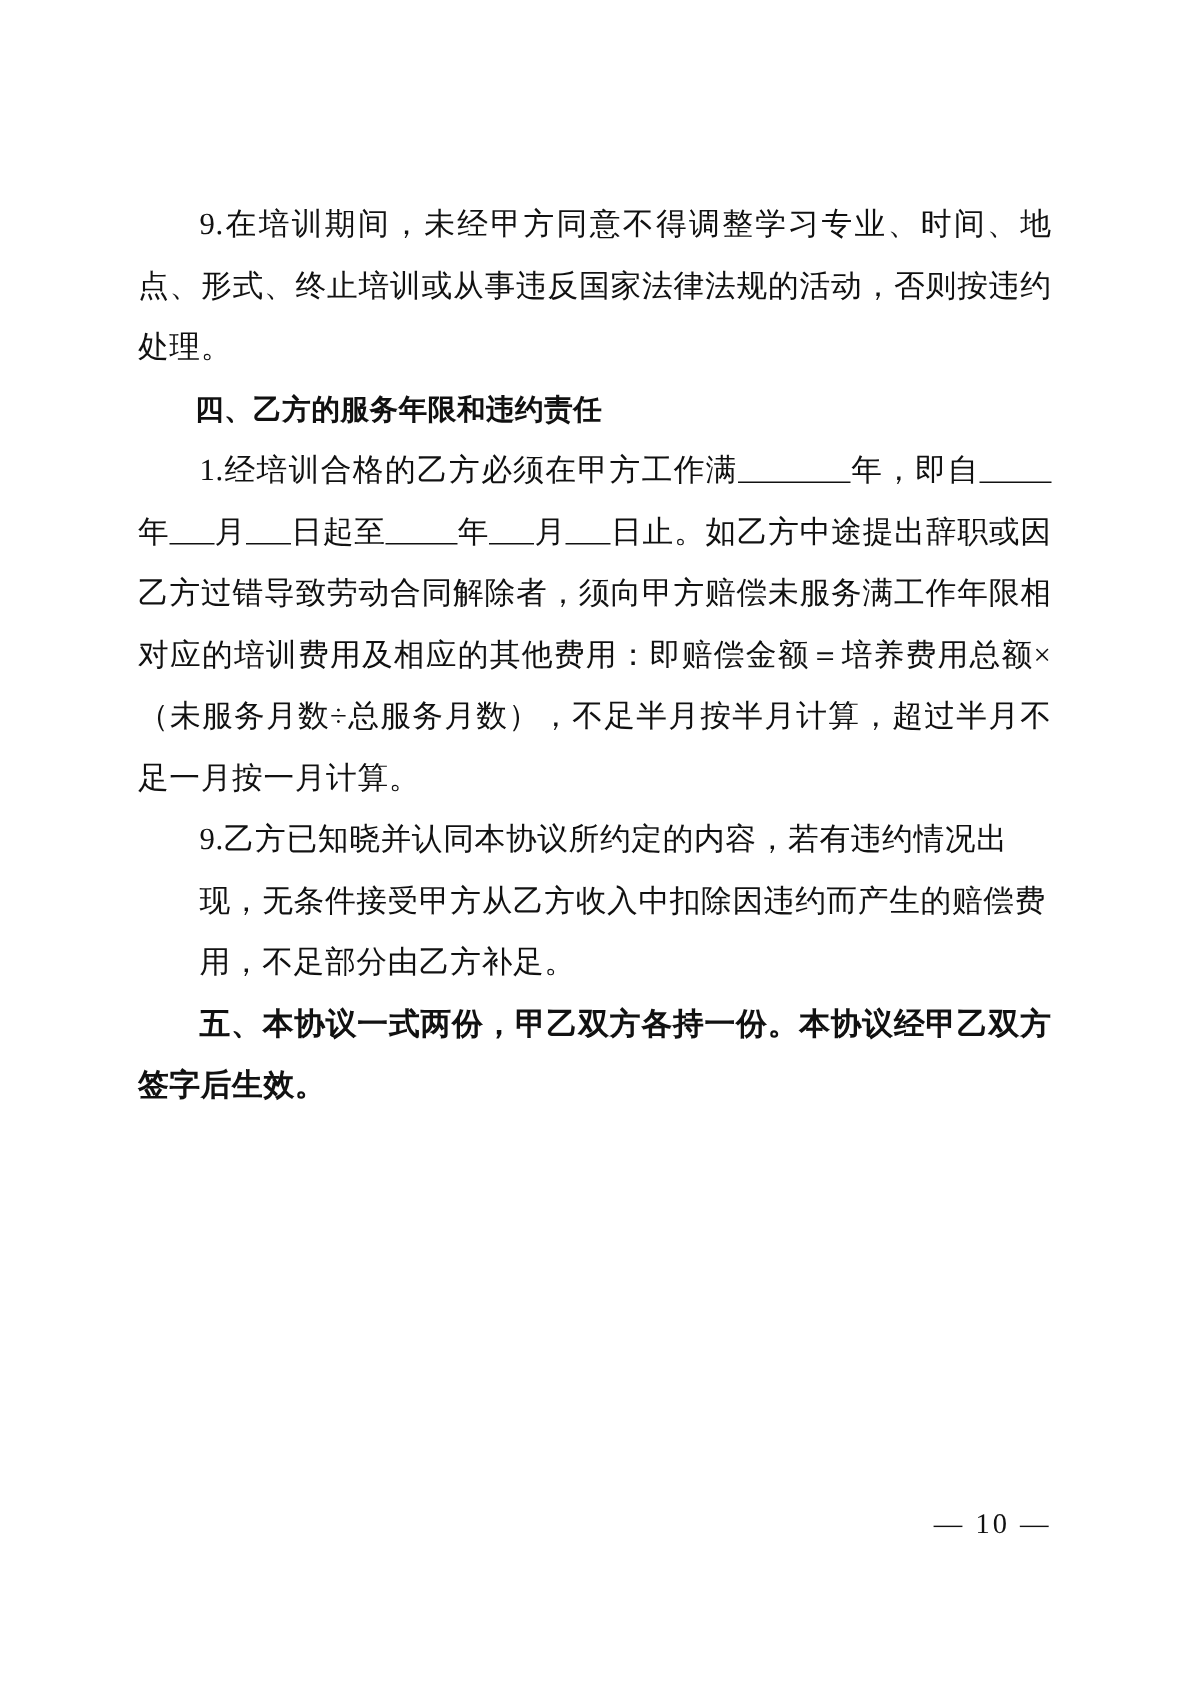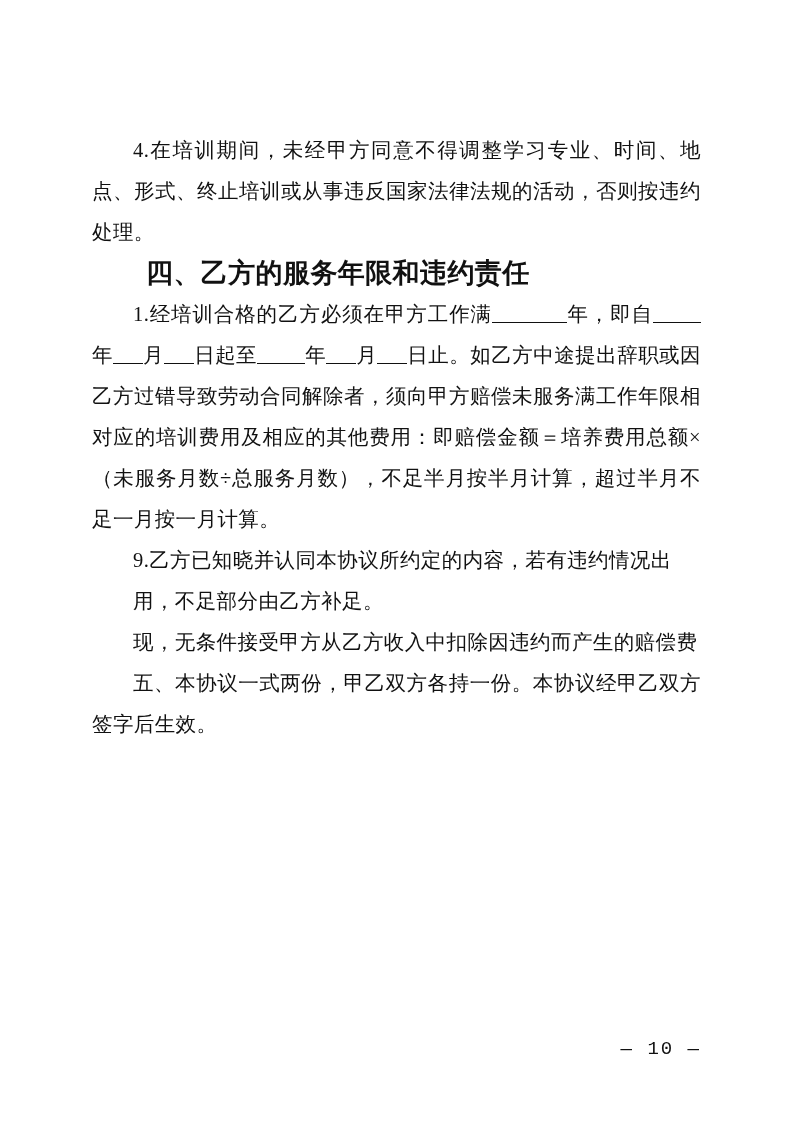--- a/index.html
+++ b/index.html
@@ -30,25 +30,25 @@
   }
   p {
     margin: 0;
   }
   .para {
     text-indent: 2em;
   }
   .heading {
     font-weight: bold;
     text-indent: 2em;
-    font-size: 27px;
+    font-size: 19px;
     line-height: 41px;
   }
   .heading-final {
-    font-weight: normal;
+    font-weight: bold;
     text-indent: 2em;
     font-size: 20.5px;
     line-height: 41px;
   }
   .blank-sm {
     display: inline-block;
     border-bottom: 1.2px solid #111;
     width: 30px;
     vertical-align: -2px;
   }
@@ -60,51 +60,51 @@
   }
   .blank-lg {
     display: inline-block;
     border-bottom: 1.2px solid #111;
     width: 75px;
     vertical-align: -2px;
   }
   .page-number {
     position: absolute;
     right: 92px;
-    bottom: 62px;
+    bottom: 94px;
     font-size: 19px;
     letter-spacing: 2px;
     color: #111;
-    font-family: Liberation Mono, monospace;
+    font-family: Liberation Serif, serif;
   }
   .sub-indent {
     display: block;
     padding-left: 2em;
     text-indent: 0;
   }
 </style>
 </head>
 <body>
 
 <div class="page">
 
   <div class="body-text">
 
-    <p class="para">4.在培训期间，未经甲方同意不得调整学习专业、时间、地点、形式、终止培训或从事违反国家法律法规的活动，否则按违约处理。</p>
+    <p class="para">9.在培训期间，未经甲方同意不得调整学习专业、时间、地点、形式、终止培训或从事违反国家法律法规的活动，否则按违约处理。</p>
 
 
 
 
     <p class="heading">四、乙方的服务年限和违约责任</p>
 
     <p class="para"><span>1.经培训合格的乙方必须在甲方工作满</span><span class="blank-lg"></span><span>年，即自</span><span class="blank-md"></span><span>年</span><span class="blank-sm"></span><span>月</span><span class="blank-sm"></span><span>日起至</span><span class="blank-md"></span><span>年</span><span class="blank-sm"></span><span>月</span><span class="blank-sm"></span><span>日止。如乙方中途提出辞职或因乙方过错导致劳动合同解除者，须向甲方赔偿未服务满工作年限相对应的培训费用及相应的其他费用：即赔偿金额＝培养费用总额×（未服务月数÷总服务月数），不足半月按半月计算，超过半月不足一月按一月计算。</span></p>
 
     <p class="para">9.乙方已知晓并认同本协议所约定的内容，若有违约情况出</p>
+    <p class="sub-indent">现，无条件接受甲方从乙方收入中扣除因违约而产生的赔偿费</p>
     <p class="sub-indent">用，不足部分由乙方补足。</p>
-    <p class="sub-indent">现，无条件接受甲方从乙方收入中扣除因违约而产生的赔偿费</p>
 
     <p class="heading-final">五、本协议一式两份，甲乙双方各持一份。本协议经甲乙双方签字后生效。</p>
 
   </div>
 
   <div class="page-number">— 10 —</div>
 
 </div>
 
 </body></html>

